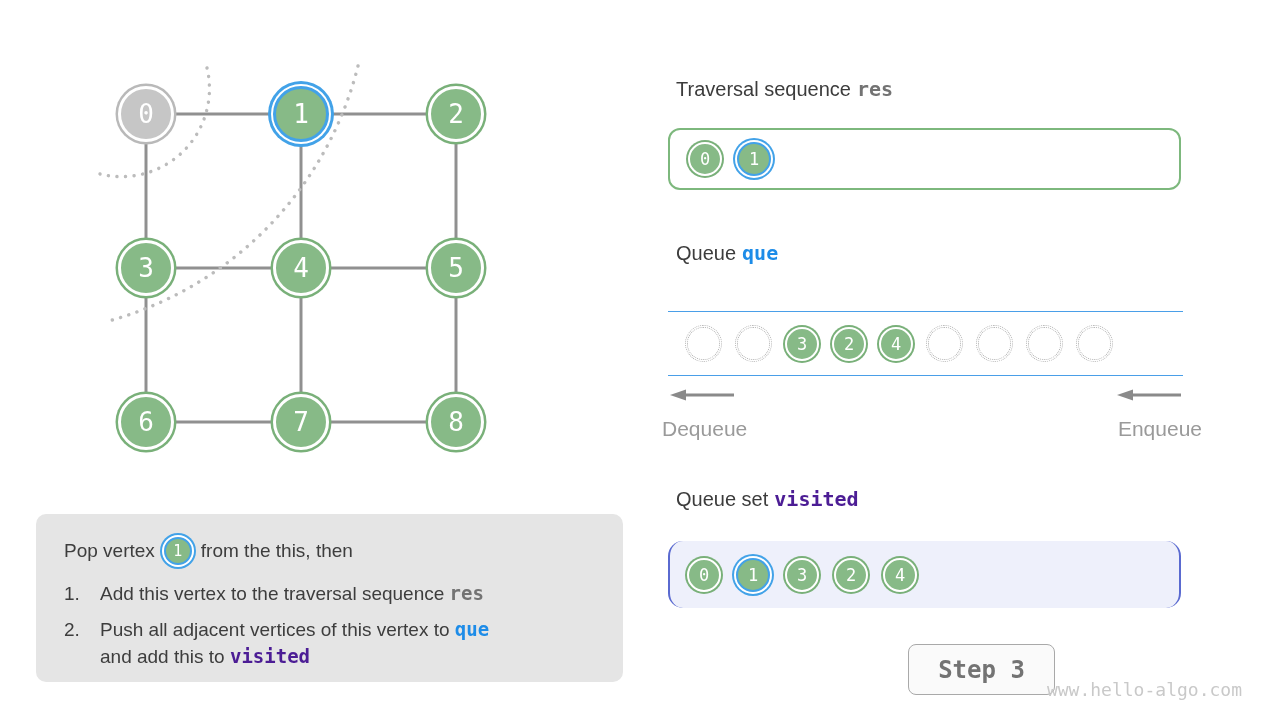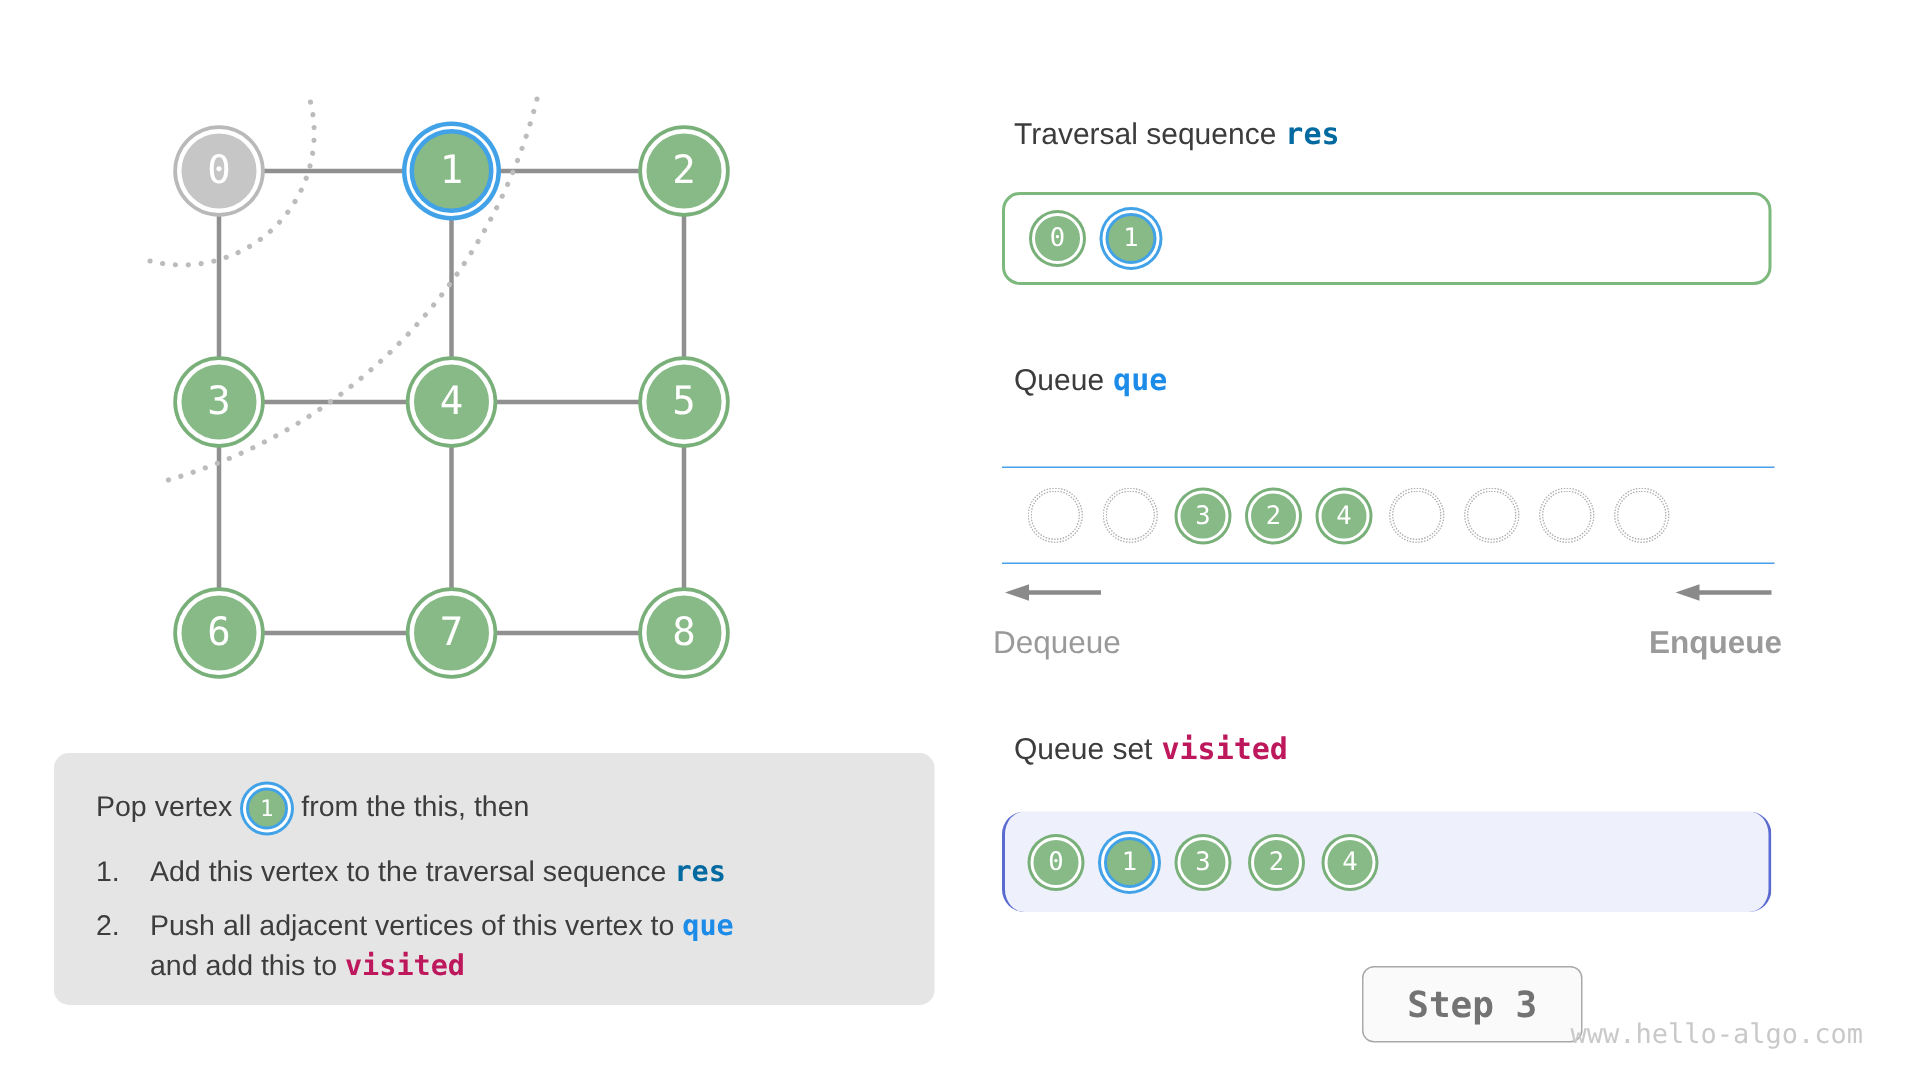--- a/index.html
+++ b/index.html
@@ -24,40 +24,40 @@
   .chip{flex:0 0 auto;width:30px;height:30px;border-radius:50%;display:flex;align-items:center;justify-content:center;
         color:#fff;font-family:"DejaVu Sans Mono",monospace;font-size:17px;font-weight:500;}
   .chip.filled{background:#87ba87;border:2px solid #fff;box-shadow:0 0 0 2px #79b079;}
   .chip.current{background:#87ba87;border:2px solid #42a2e8;box-shadow:0 0 0 2px #fff,0 0 0 4px #42a2e8;}
   .chip.empty{width:35px;height:35px;border:1.6px dotted #b0b0b0;box-shadow:none;background:transparent;position:relative;}
   .chip.empty::before{content:"";position:absolute;inset:1.4px;border:1.6px dotted #b0b0b0;border-radius:50%;}
 
   
   .sec-title{position:absolute;font-size:20px;font-weight:500;color:#3c3c3c;}
   .code{font-family:"DejaVu Sans Mono",monospace;font-weight:bold;}
-  .code.green{color:#0369a1;}
+  .code.green{color:#737373;}
   .code.blue{color:#1d8ce8;}
-  .code.indigo{color:#be185d;margin-top:35px;}
+  .code.indigo{color:#4c1d95;margin-top:35px;}
   .tok{margin-left:6px;}
 
   .res-box{position:absolute;left:668px;top:128px;width:513px;height:62px;border:2px solid #7db87d;border-radius:12px;
            display:flex;align-items:center;gap:15px;padding:0 18px;box-sizing:border-box;}
 
   .queue-strip{position:absolute;left:668px;top:311px;width:515px;height:65px;
                border-top:1.5px solid #4a9fe8;border-bottom:1.5px solid #4a9fe8;
                display:flex;align-items:center;gap:13px;padding:0 17px;box-sizing:border-box;}
   .arrow-svg{position:absolute;}
   .flow-label{position:absolute;top:417px;font-size:21px;color:#9a9a9a;}
 
   .visited-box{position:absolute;left:668px;top:541px;width:513px;height:67px;background:#eef0fb;
                border-left:2.5px solid #5a6ad0;border-right:2.5px solid #5a6ad0;border-radius:15px;
                display:flex;align-items:center;gap:15px;padding:0 17px;box-sizing:border-box;}
 
   
-  .explain-box{position:absolute;left:36px;top:502px;width:587px;height:168px;background:#e5e5e5;border-radius:10px;
+  .explain-box{position:absolute;left:36px;top:514px;width:587px;height:168px;background:#e5e5e5;border-radius:10px;
                box-sizing:border-box;padding:17px 24px 0 28px;font-size:19px;color:#3d3d3d;}
   .explain-line1{display:flex;align-items:center;gap:9px;height:40px;}
   .chip-inline{width:24px;height:24px;font-size:15px;}
   .explain-item{display:flex;margin-top:9px;line-height:27px;}
   .explain-item .num{flex:0 0 36px;}
   .explain-item .itext{flex:1;}
 
   
   .step-button{position:absolute;left:908px;top:644px;width:147px;height:51px;background:#fafafa;
                border:1.5px solid #a9a9a9;border-radius:8px;display:flex;align-items:center;justify-content:center;
@@ -127,21 +127,21 @@
     </div>
   <svg class="arrow-svg" style="left:670px;top:387px;" width="66" height="16">
     <line x1="64" y1="8" x2="12" y2="8" stroke="#8a8a8a" stroke-width="3"></line>
     <polygon points="0,8 16,2.5 16,13.5" fill="#8a8a8a"></polygon>
   </svg>
   <svg class="arrow-svg" style="left:1117px;top:387px;" width="66" height="16">
     <line x1="64" y1="8" x2="12" y2="8" stroke="#8a8a8a" stroke-width="3"></line>
     <polygon points="0,8 16,2.5 16,13.5" fill="#8a8a8a"></polygon>
   </svg>
   <div class="flow-label" style="left:662px;">Dequeue</div>
-  <div class="flow-label" style="right:92px;font-weight:bold;">Enqueue</div>
+  <div class="flow-label" style="right:78px;">Enqueue</div>
 
   <div class="sec-title" style="left:676px;top:487px;">
     <span>Queue set</span><span class="code indigo tok">visited</span>
   </div>
   <div class="visited-box">
 
   <span class="chip filled">0</span>
       <span class="chip current">1</span>
       <span class="chip filled">3</span>
       <span class="chip filled">2</span>

